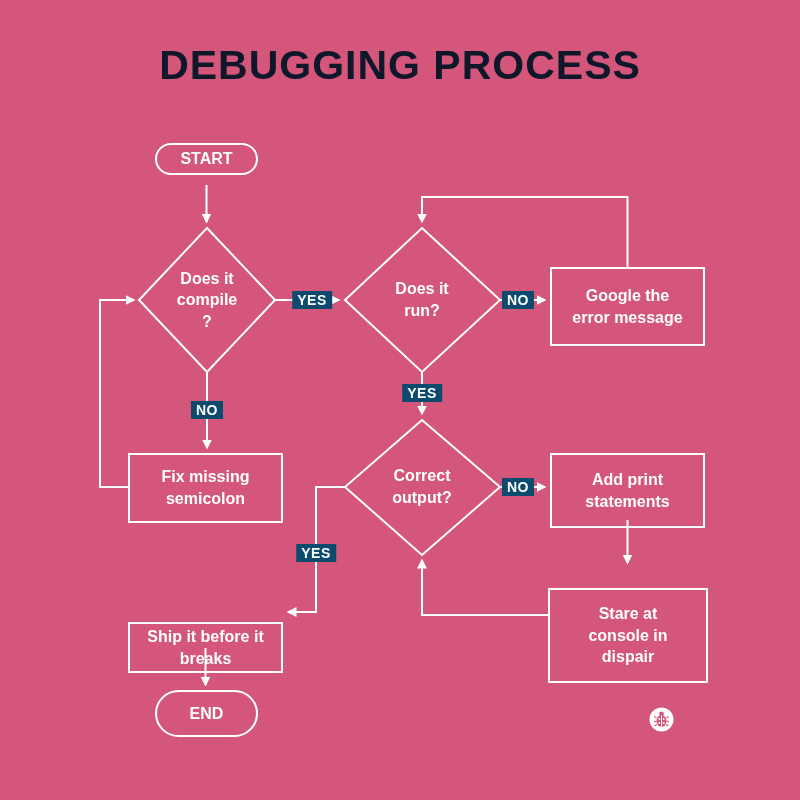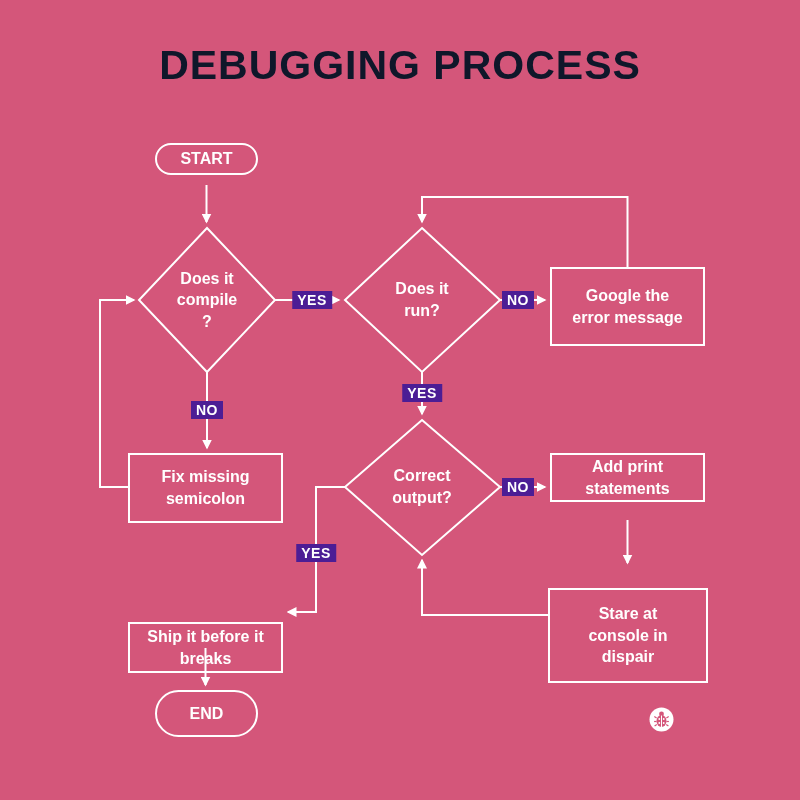--- a/index.html
+++ b/index.html
@@ -50,21 +50,21 @@
     text-align: center;
     white-space: pre-line;
     font-weight: bold;
     font-size: 16px;
     line-height: 1.35;
     pointer-events: none;
   }
   .edge-label {
     position: absolute;
     transform: translate(-50%, -50%);
-    background: #4c1d95;
+    background: #0c4a6e;
     color: #ffffff;
     font-weight: bold;
     font-size: 14px;
     padding: 1px 5px;
     letter-spacing: 0.5px;
   }
   .badge {
     position: absolute;
     left: 648px;
     top: 706px;
@@ -119,21 +119,21 @@
 
   <div class="node" style="left:550px; top:267px; width:155px; height:79px;">Google the
 error message</div>
 
   <div class="node" style="left:128px; top:453px; width:155px; height:70px;">Fix missing
 semicolon</div>
 
   <div class="diamond-label" style="left:362px; top:445px; width:120px; height:84px;">Correct
 output?</div>
 
-  <div class="node" style="left:550px; top:453px; width:155px; height:49px;">Add print
+  <div class="node" style="left:550px; top:453px; width:155px; height:75px;">Add print
 statements</div>
 
   <div class="node" style="left:548px; top:568px; width:160px; height:95px;margin-top:20px;">Stare at
 console in
 dispair</div>
 
   <div class="node" style="left:128px; top:577px; width:155px; height:51px;margin-top:45px;">Ship it before it
 breaks</div>
 
   <div class="node stadium" style="left:155px; top:690px; width:103px; height:47px;">END</div>

